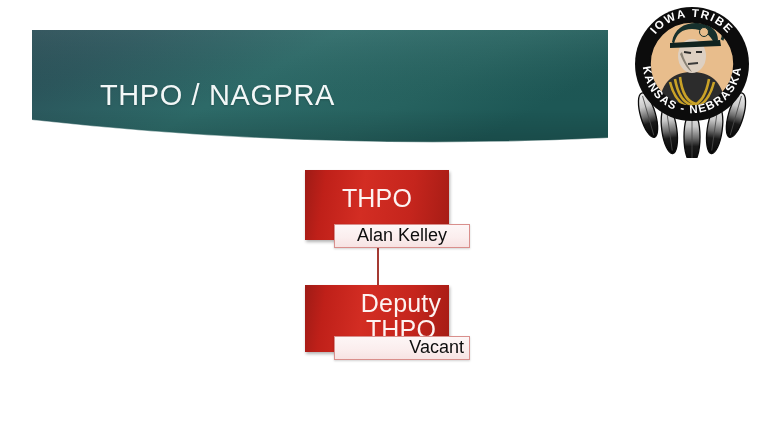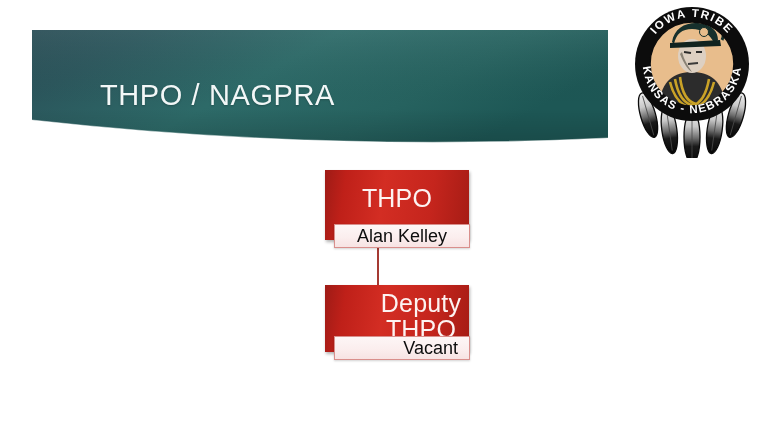--- a/index.html
+++ b/index.html
@@ -48,47 +48,46 @@
     top: 2px;
     width: 148px;
     height: 156px;
   }
 
   
   .org-box {
     position: absolute;
     background: linear-gradient(98deg, #9e1b16 0%, #bf2019 14%, #d32d23 40%, #c5251d 72%, #a51c15 100%);
     box-shadow: 1px 2px 3px rgba(0,0,0,0.30);
-    margin-left: 20px;
   }
   .org-box-title {
     position: absolute;
     left: 0;
     right: 0;
     text-align: center;
     color: #fdf3f2;
     font-size: 25px;
     font-weight: 300;
     line-height: 1.02;
     letter-spacing: 0.2px;
   }
   .name-label {
     position: absolute;
     height: 24px;
     background: linear-gradient(180deg, #fdf6f6 0%, #fbeeee 55%, #f7e3e3 100%);
     border: 1px solid #d98f8c;
     box-shadow: 0 1px 2px rgba(0,0,0,0.18);
     display: flex;
-    align-items: center;
+    align-items: flex-start;
     font-size: 18px;
     color: #0d0d0d;
     box-sizing: border-box;
   }
   .name-label.center { justify-content: center; }
-  .name-label.right  { justify-content: flex-end; padding-right: 11px; }
+  .name-label.right  { justify-content: flex-end; padding-right: 5px; }
 
   .connector {
     position: absolute;
     background: #a53a33;
   }
 
   
   #box-thpo        { left: 305px; top: 170px; width: 144px; height: 70px; }
   #box-thpo-title  { top: 16px; }
   #label-thpo      { left: 334px; top: 224px; width: 136px; }

